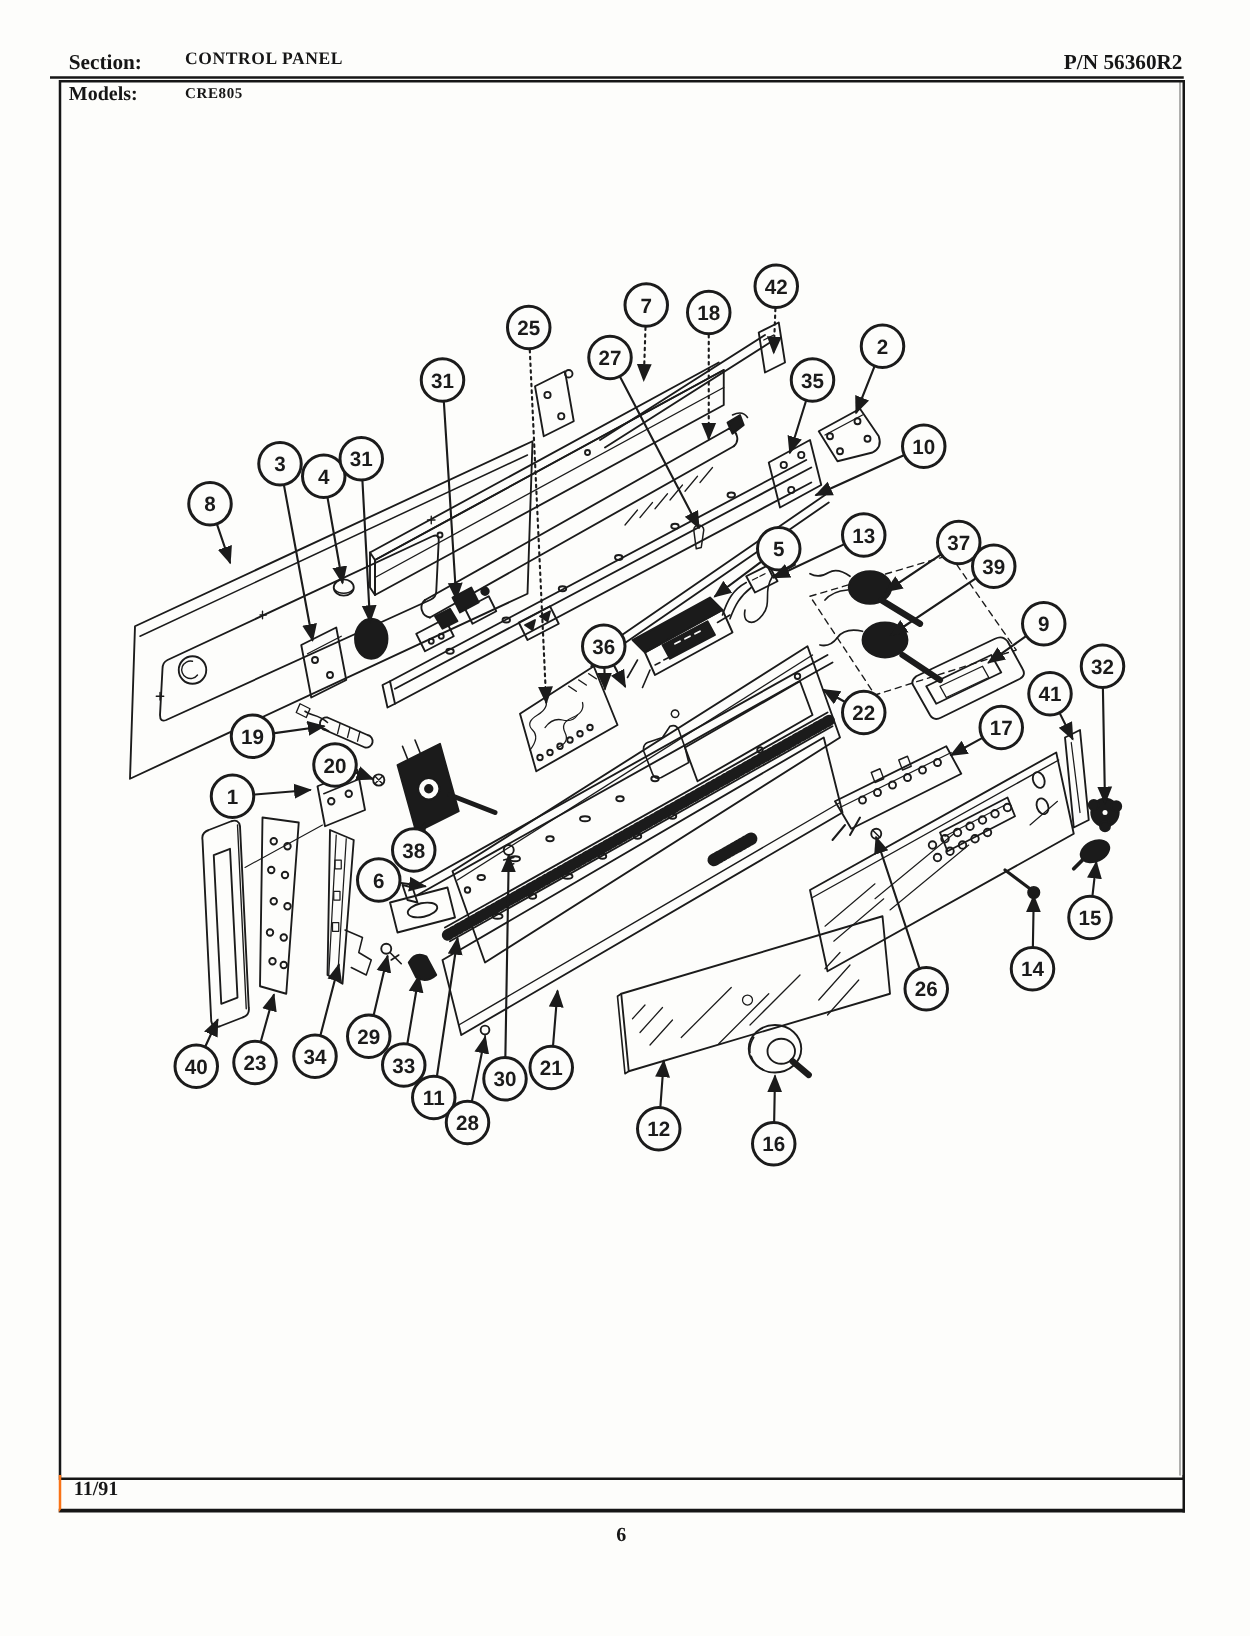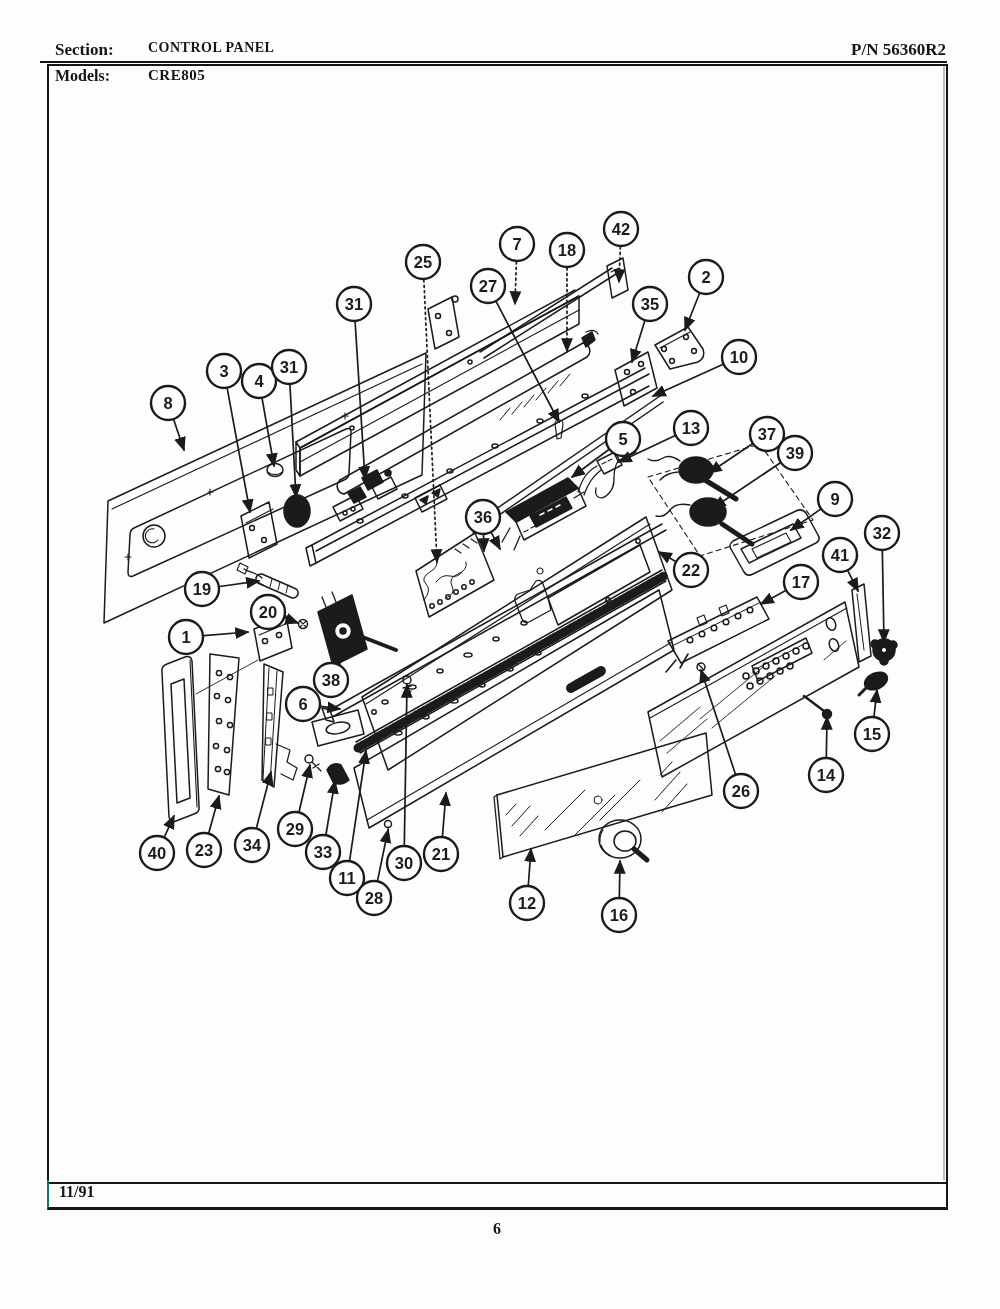--- a/index.html
+++ b/index.html
@@ -9,28 +9,28 @@
     margin:0 auto;
     padding-left:24px;
   }
   .hdr-row{position:absolute;left:0;top:40px;width:1000px;height:22px;}
   .hdr-label{position:absolute;left:55px;font-weight:bold;font-size:17px;}
   .hdr-title{position:absolute;left:148px;font-weight:bold;font-size:14px;letter-spacing:.5px;}
   .hdr-pn{position:absolute;right:54px;font-weight:bold;font-size:17px;text-align:center;}
   .hdr-rule{position:absolute;left:40px;top:61px;width:907px;height:2px;background:#161616;}
   .models-row{position:absolute;left:47px;top:64px;width:961px;height:24px;}
   .models-label{position:absolute;left:8px;top:3px;font-weight:bold;font-size:16px;}
-  .models-value{position:absolute;left:101px;top:3px;font-weight:bold;font-size:15px;letter-spacing:.5px;}
+  .models-value{position:absolute;left:101px;top:3px;font-weight:bold;font-size:12px;letter-spacing:.5px;}
   .diagram-box{
     position:absolute;left:47px;top:64px;width:897px;height:1116px;
     border:2px solid #161616;
   }
   .footer-band{
     position:absolute;left:47px;top:1180px;width:897px;height:27px;
-    border-left:2px solid #0f766e;border-right:2px solid #161616;border-bottom:3px solid #161616;font-family:Liberation Serif, serif;
+    border-left:2px solid #f97316;border-right:2px solid #161616;border-bottom:3px solid #161616;font-family:Liberation Serif, serif;
   }
   .footer-date{position:absolute;left:10px;top:3px;font-weight:bold;font-size:16px;}
   .page-num{position:absolute;left:447px;top:1220px;width:100px;text-align:center;font-weight:bold;font-size:16px;}
   svg.art{position:absolute;left:0;top:0;}
   .callout-text{font-family:"Liberation Sans",sans-serif;font-weight:bold;font-size:16.5px;}
 </style>
 </head>
 <body>
 
 <div class="page">

